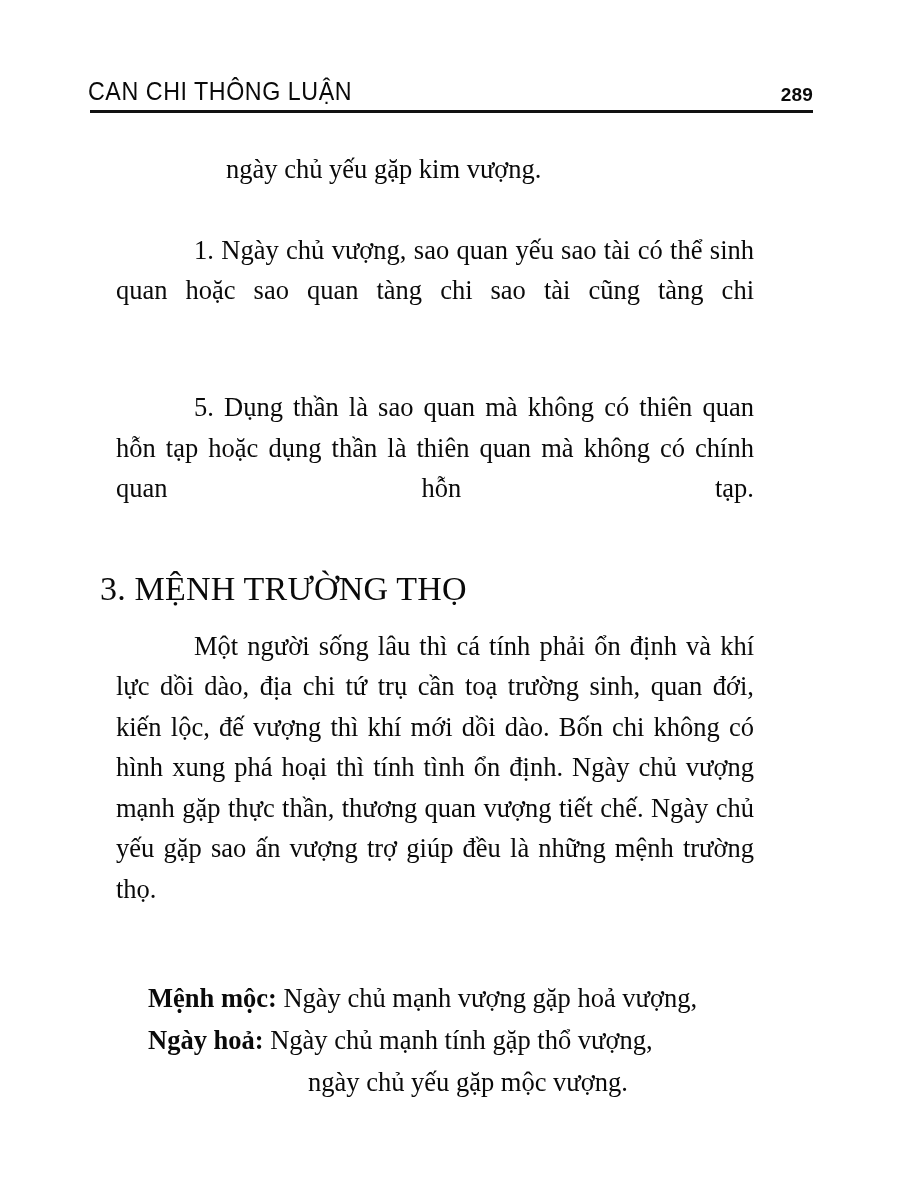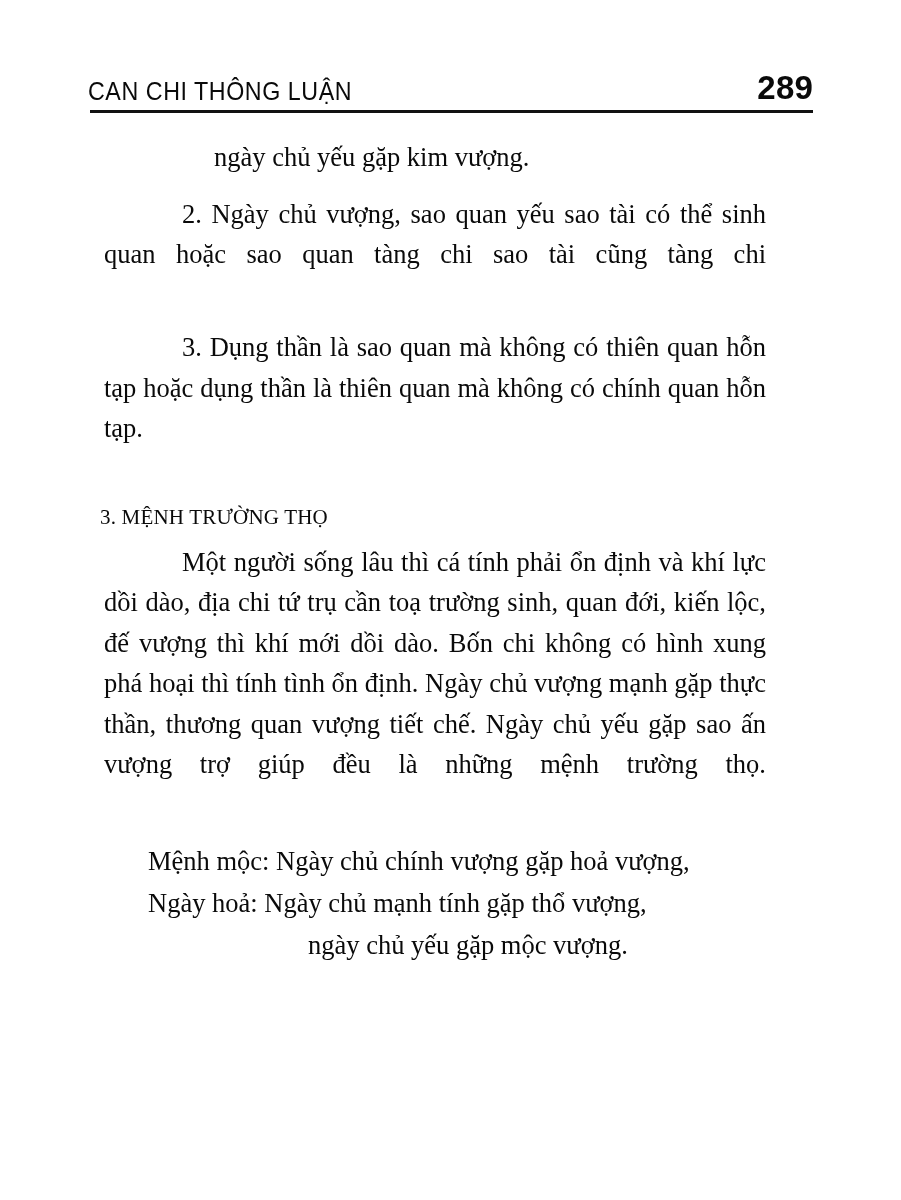--- a/index.html
+++ b/index.html
@@ -36,21 +36,21 @@
     font-weight: 400;
     letter-spacing: 0.6px;
     line-height: 1;
     transform: scaleX(0.93);
     transform-origin: left bottom;
     white-space: nowrap;
   }
 
   .running-head-folio {
     font-family: "Liberation Sans", "DejaVu Sans", sans-serif;
-    font-size: 33px;
+    font-size: 19px;
     font-weight: 700;
     line-height: 1;
     letter-spacing: 0.2px;
     white-space: nowrap;
   }
 
   .head-rule {
     position: absolute;
     left: 90px;
     right: 88px;
@@ -63,21 +63,21 @@
   .textblock {
     position: absolute;
     left: 100px;
     top: 133px;
     width: 670px;
     font-size: 26.5px;
     line-height: 40.5px;
   }
 
   .para {
-    margin: 4px;
+    margin: 16px;
     text-align: justify;
     text-justify: inter-word;
     text-indent: 78px;
     hyphens: none;
   }
 
   
   .para::after {
     content: "";
     display: inline-block;
@@ -88,42 +88,42 @@
 
   .para.continuation {
     text-indent: 110px;
   }
 
   .spacer-sm { height: 11px; }
   .spacer-xs { height: 4px; }
 
   .section-heading {
     margin: 0;
-    font-size: 21px;
+    font-size: 34px;
     line-height: 40.5px;
     font-weight: 400;
     text-indent: 0;
     letter-spacing: 0.2px;
     white-space: nowrap;
   }
 
   
   .menh-group {
     margin: 0;
   }
 
   .menh-primary {
     margin: 0;
     text-indent: 48px;
     line-height: 42px;
     white-space: nowrap;
   }
 
   .menh-label {
-    font-weight: 400;
+    font-weight: 700;
   }
 
   .menh-secondary {
     margin: 0;
     text-indent: 208px;
     line-height: 42px;
     white-space: nowrap;
   }
 </style>
 </head>
@@ -140,37 +140,37 @@
 
   <div class="textblock">
 
     <p class="para continuation no-stretch">ngày chủ yếu gặp kim vượng.</p>
 
     <div class="spacer-xs"></div>
 
 
     <div class="spacer-xs"></div>
 
-    <p class="para">2. Ngày chủ vượng, sao quan yếu sao tài có thể sinh quan hoặc sao quan tàng chi sao tài cũng tàng chi</p>
+    <p class="para">1. Ngày chủ vượng, sao quan yếu sao tài có thể sinh quan hoặc sao quan tàng chi sao tài cũng tàng chi</p>
 
     <div class="spacer-xs"></div>
 
-    <p class="para">3. Dụng thần là sao quan mà không có thiên quan hỗn tạp hoặc dụng thần là thiên quan mà không có chính quan hỗn tạp.</p>
+    <p class="para">5. Dụng thần là sao quan mà không có thiên quan hỗn tạp hoặc dụng thần là thiên quan mà không có chính quan hỗn tạp.</p>
 
     <div class="spacer-xs"></div>
 
 
     <h2 class="section-heading">3. MỆNH TRƯỜNG THỌ</h2>
 
     <p class="para">Một người sống lâu thì cá tính phải ổn định và khí lực dồi dào, địa chi tứ trụ cần toạ trường sinh, quan đới, kiến lộc, đế vượng thì khí mới dồi dào. Bốn chi không có hình xung phá hoại thì tính tình ổn định. Ngày chủ vượng mạnh gặp thực thần, thương quan vượng tiết chế. Ngày chủ yếu gặp sao ấn vượng trợ giúp đều là những mệnh trường thọ.</p>
 
     <div class="spacer-sm"></div>
 
     <div class="menh-group">
-      <p class="menh-primary"><span class="menh-label">Mệnh mộc:</span><span> Ngày chủ chính vượng gặp hoả vượng,</span></p>
+      <p class="menh-primary"><span class="menh-label">Mệnh mộc:</span><span> Ngày chủ mạnh vượng gặp hoả vượng,</span></p>
     </div>
 
     <div class="menh-group">
       <p class="menh-primary"><span class="menh-label">Ngày hoả:</span><span> Ngày chủ mạnh tính gặp thổ vượng,</span></p>
       <p class="menh-secondary">ngày chủ yếu gặp mộc vượng.</p>
     </div>
 
   </div>
 </div>
 

